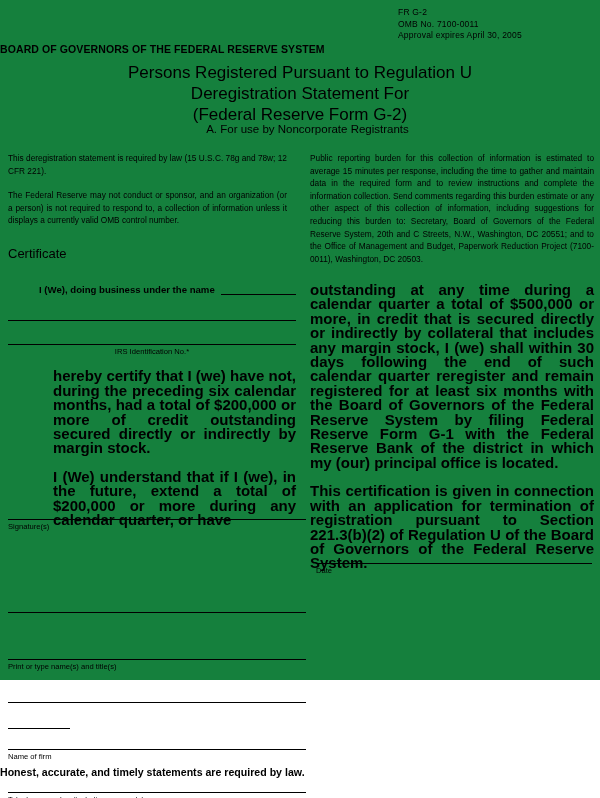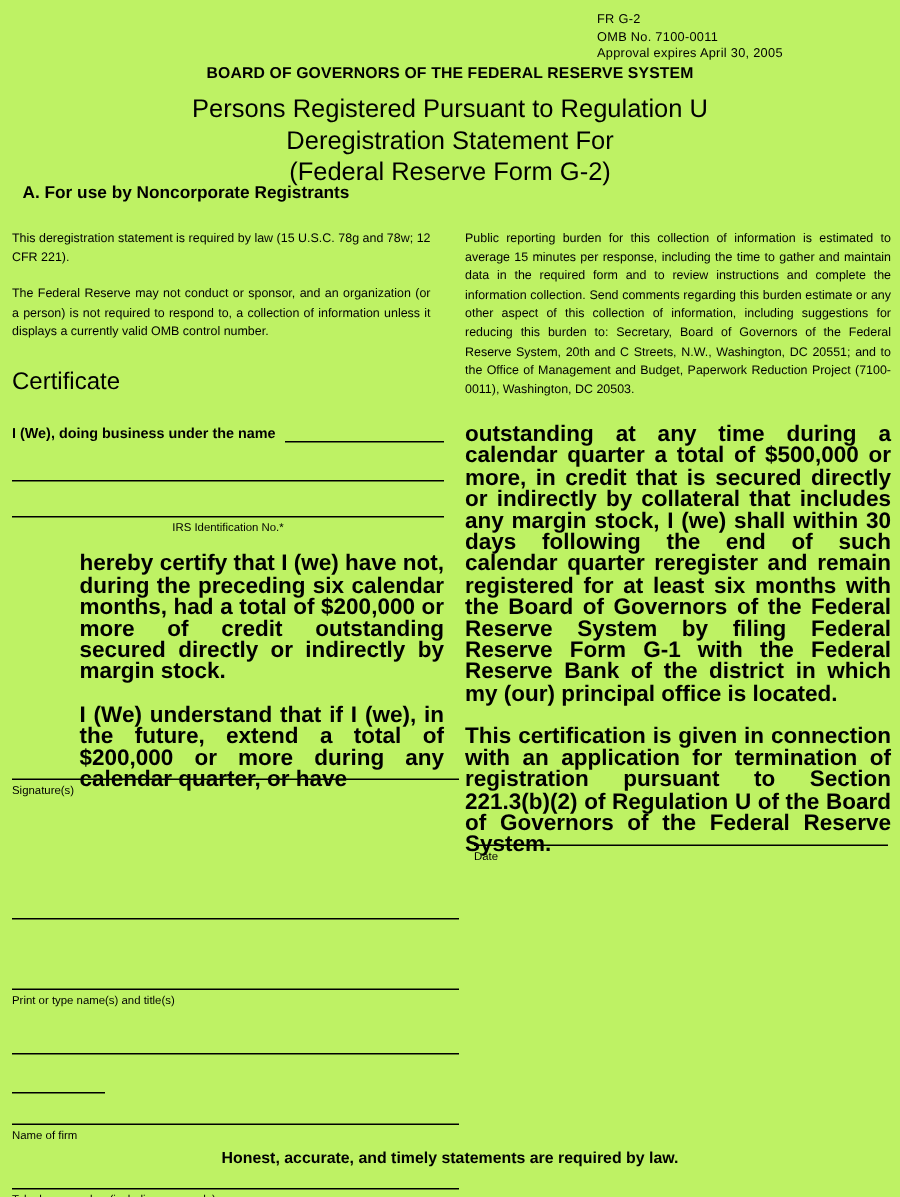--- a/index.html
+++ b/index.html
@@ -11,62 +11,61 @@
     width: 600px;
     height: 798px;
     position: relative;
     font-family: "Liberation Sans", sans-serif;
     color: #000000;
     overflow: hidden;
   }
   .page {
     position: relative;
     width: 600px;
-    height: 798px;
-    background: #bef264;
+    height: 680px;
+    background: #15803d;
   }
 
   
   .form-id {
     position: absolute;
     left: 398px;
     top: 7px;
     font-size: 8.5px;
     line-height: 11.5px;
     letter-spacing: 0.2px;
   }
   .form-id div { white-space: nowrap; }
 
   
   .agency {
     position: absolute;
     left: 0; right: 0;
     top: 43px;
-    text-align: center;
     font-size: 10.5px;
     font-weight: bold;
     letter-spacing: 0.1px;
   }
   .maintitle {
     position: absolute;
     left: 0; right: 0;
     top: 62px;
     text-align: center;
     font-size: 17px;
     line-height: 21px;
     font-weight: normal;
   }
   .maintitle div { white-space: nowrap; }
   .subtitle {
     position: absolute;
     left: 15px; right: 0;
     top: 123px;
-    text-align: left;
+    text-align: center;
     font-size: 11.5px;
-    font-weight: bold;
+    font-weight: normal;
   }
 
   
   .intro-left {
     position: absolute;
     left: 8px;
     top: 152px;
     width: 290px;
     font-size: 8.3px;
     line-height: 12.6px;
@@ -82,21 +81,21 @@
     line-height: 12.6px;
     text-align: justify;
   }
   .intro-right p { margin: 0; }
 
   
   .cert-heading {
     position: absolute;
     left: 8px;
     top: 246px;
-    font-size: 16px;
+    font-size: 13px;
     font-weight: normal;
   }
 
   .col-left {
     position: absolute;
     left: 8px;
     top: 283px;
     width: 288px;
   }
   .col-right {
@@ -114,20 +113,21 @@
   }
   .body-text p { margin: 0 0 14px 0; }
   .body-text p:last-child { margin-bottom: 0; }
 
   .lead-line {
     display: flex;
     align-items: flex-end;
     font-size: 9.6px;
     font-weight: bold;
     line-height: 14.4px;
+    margin-left: 31px;
   }
   .lead-line .txt { white-space: nowrap; }
   .lead-line .fill {
     flex: 1 1 auto;
     border-bottom: 1.3px solid #000;
     margin-left: 6px;
     margin-bottom: 2px;
     height: 11px;
   }
   .blankline {
@@ -187,21 +187,20 @@
     top: 733px;
     font-size: 7.8px;
     line-height: 11px;
   }
 
   
   .footer {
     position: absolute;
     left: 0; right: 0;
     top: 765px;
-    text-align: center;
     font-size: 10.6px;
     line-height: 15px;
     font-weight: bold;
   }
   .footer div { white-space: nowrap; }
 </style>
 </head>
 <body>
 
 <div class="page">

